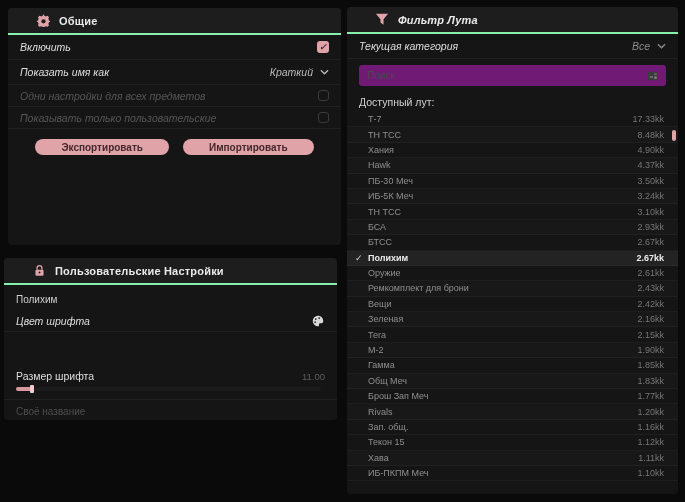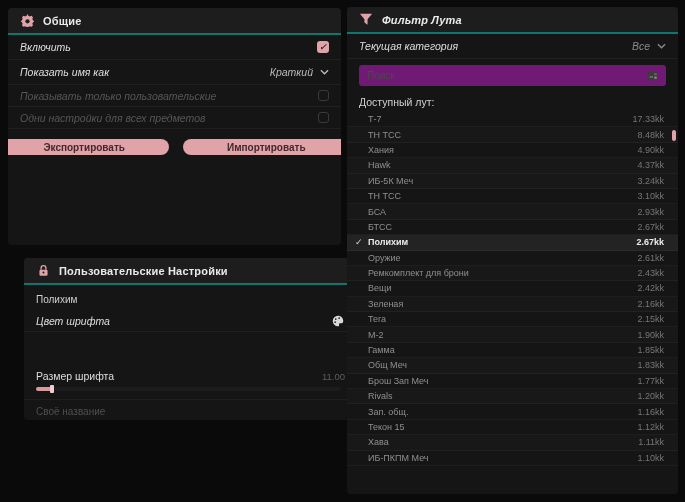--- a/index.html
+++ b/index.html
@@ -1,20 +1,20 @@
 <!DOCTYPE html>
 <html><head>
 <meta charset="utf-8">
 <style>
   * { margin:0; padding:0; box-sizing:border-box; }
   html,body { width:685px; height:502px; background:#0a0a0a; overflow:hidden;
     font-family:"Liberation Sans", sans-serif; }
   .panel { position:absolute; background:#151515; border-radius:4px; overflow:hidden; }
   .panel-header { height:27px; background:#1d1d1d; display:flex; align-items:center;
-    gap:9px; padding:0 12px; border-bottom:2px solid #0f766e; }
+    gap:9px; padding:0 28px; border-bottom:2px solid #86efac; }
   .panel-title { font-size:11px; font-weight:bold; color:#eaeaea; letter-spacing:.2px; }
   .panel-title.it { font-style:italic; }
   .hicon { width:14px; height:14px; display:flex; align-items:center; justify-content:center; }
 
   
   .row { display:flex; align-items:center; justify-content:space-between;
     padding:0 12px; border-bottom:1px solid rgba(255,255,255,0.05);font-style:italic; }
   .row-label { font-size:10.5px; color:#dedede; }
   .row.dim .row-label { color:#565656; }
 
@@ -25,31 +25,31 @@
   .cb.off { background:transparent; border:1px solid #3a3a3a; width:11px; height:11px; }
 
   
   .dropdown { display:flex; align-items:center; gap:7px; cursor:pointer; }
   .dropdown .dd-value { font-size:10.5px; color:#b9b9b9; }
   .dropdown.dim .dd-value { color:#8a8a8a;text-align:right; }
   .chev { width:9px; height:6px; }
 
   
   .pbtn { background:#dfa3a8; color:#45282c; font-size:10px; font-weight:bold;
-    border:none; border-radius:8px; height:16px; padding:0 44px; cursor:pointer;
+    border:none; border-radius:8px; height:16px; padding:0 26px; cursor:pointer;
     font-family:"Liberation Sans", sans-serif; }
 
   
   #panel-general { left:8px; top:8px; width:333px; height:237px; }
   #panel-general .row { height:25px; }
   #panel-general .row.dim { height:22px; }
   .btn-row { display:flex; justify-content:center; gap:14px; margin-top:10px; }
 
   
-  #panel-custom { left:24px; top:258px; width:333px; height:162px; }
+  #panel-custom { left:4px; top:258px; width:333px; height:162px; }
   .item-label { font-size:10px; color:#cfcfcf; padding:9px 12px 5px 12px; }
   #panel-custom .row { height:22px; }
   .slider-row { padding:4px 12px 8px 12px; border-bottom:1px solid rgba(255,255,255,0.05);margin-top:33px; }
   .slider-top { display:flex; justify-content:space-between; align-items:center; height:14px; }
   .slider-value { font-size:9.5px; color:#5d5d5d; }
   .slider-track { margin-top:4px; width:305px; height:4px; border-radius:2px; background:#1c1c1c; position:relative; }
   .slider-fill { position:absolute; left:0; top:0; height:4px; width:16px; background:#d8989e; border-radius:2px; }
   .slider-handle { position:absolute; left:14px; top:-2px; width:4px; height:8px; background:#f0cdd0; border-radius:1px; }
   .text-input { width:100%; background:transparent; border:none; outline:none;
     font-size:10px; color:#cfcfcf; font-family:"Liberation Sans", sans-serif; }
@@ -100,25 +100,25 @@
   <div class="row">
     <span class="row-label">Показать имя как</span>
     <span class="dropdown">
       <span class="dd-value">Краткий</span>
       <svg class="chev" viewBox="0 0 10 6">
           <polyline points="1,1 5,5 9,1" fill="none" stroke="#b9b9b9" stroke-width="1.5"></polyline>
         </svg>
     </span>
   </div>
   <div class="row dim">
+    <span class="row-label">Одни настройки для всех предметов</span>
+    <span class="cb off"></span>
+  </div>
+  <div class="row dim">
     <span class="row-label">Показывать только пользовательские</span>
-    <span class="cb off"></span>
-  </div>
-  <div class="row dim">
-    <span class="row-label">Одни настройки для всех предметов</span>
     <span class="cb off"></span>
   </div>
   <div class="btn-row">
     <button class="pbtn">Экспортировать</button>
     <button class="pbtn">Импортировать</button>
   </div>
 </div>
 
 <div class="panel" id="panel-custom">
   <div class="panel-header">
@@ -206,20 +206,25 @@
       <div class="loot-row">
         <span class="row-check"></span>
         <span class="row-name">Хания</span>
         <span class="row-value">4.90kk</span>
       </div>
       <div class="loot-row alt">
         <span class="row-check"></span>
         <span class="row-name">Hawk</span>
         <span class="row-value">4.37kk</span>
       </div>
+      <div class="loot-row">
+        <span class="row-check"></span>
+        <span class="row-name">ПБ-30 Меч</span>
+        <span class="row-value">3.50kk</span>
+      </div>
       <div class="loot-row alt">
         <span class="row-check"></span>
         <span class="row-name">ИБ-5К Меч</span>
         <span class="row-value">3.24kk</span>
       </div>
       <div class="loot-row">
         <span class="row-check"></span>
         <span class="row-name">ТН ТСС</span>
         <span class="row-value">3.10kk</span>
       </div>

